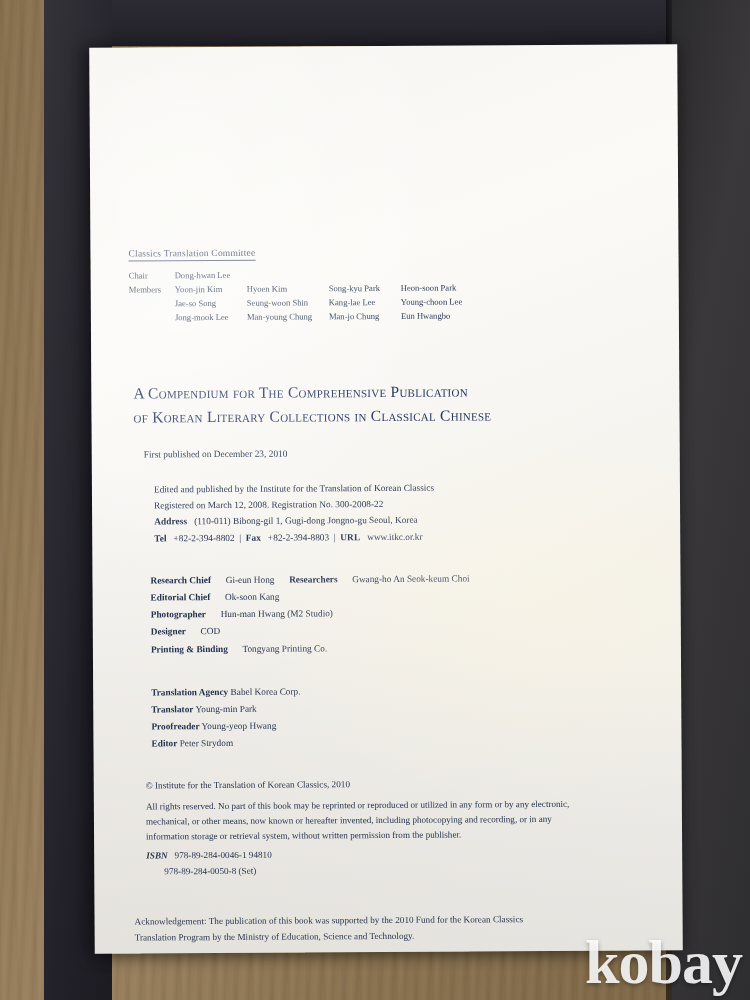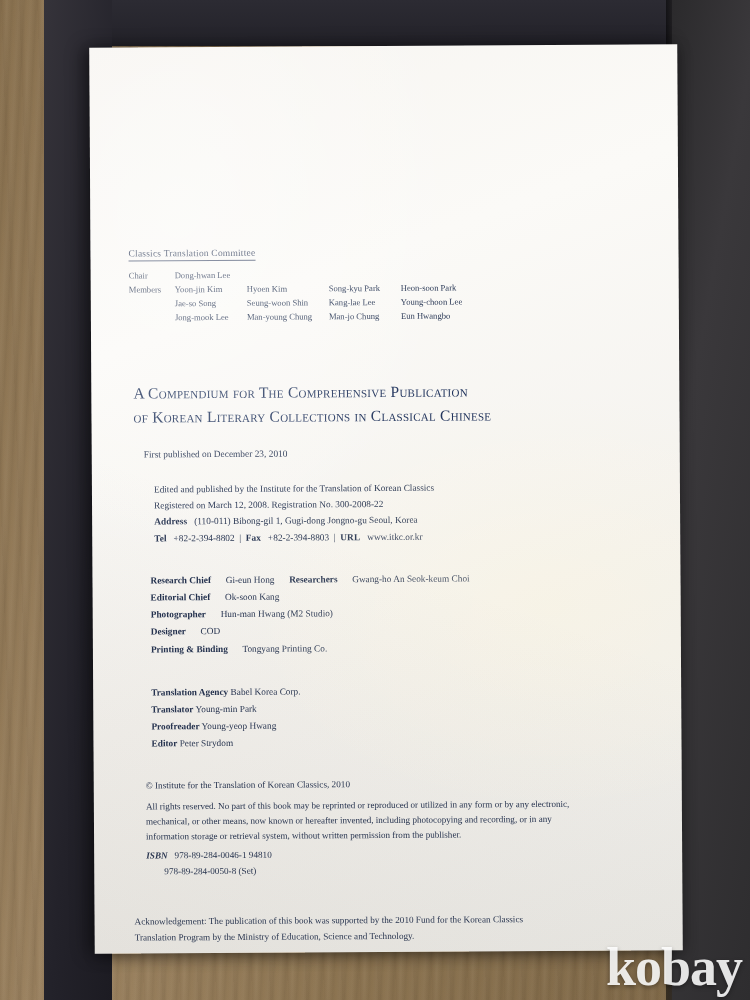--- a/index.html
+++ b/index.html
@@ -191,21 +191,21 @@
     max-width: 420px;
     color: #22304e;
   }
   
   .watermark {
     position: absolute;
     right: 8px;
     bottom: 2px;
     font-family: "Liberation Serif", serif;
     font-weight: 700;
-    font-size: 54px;
+    font-size: 62px;
     letter-spacing: -1px;
     color: rgba(255,255,255,0.88);
     text-shadow: 0 2px 4px rgba(0,0,0,0.35);
     pointer-events: none;
     margin-left: 20px;
   }
   
   .page-shadow {
     position: absolute;
     top: 940px;

